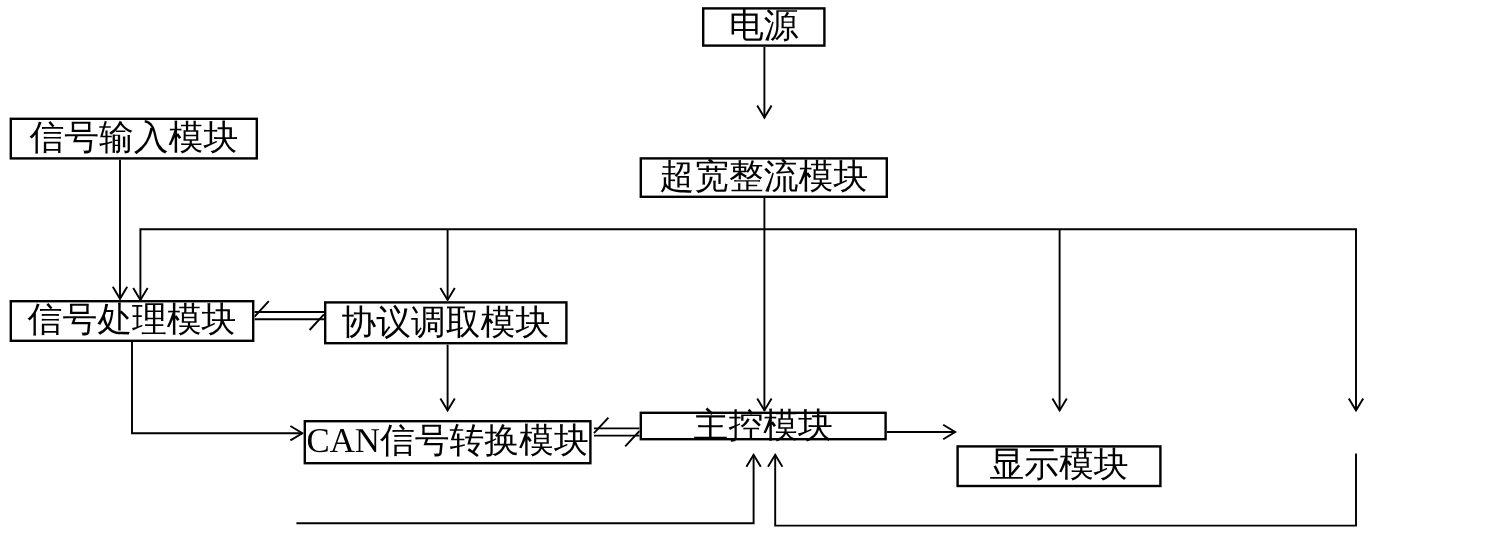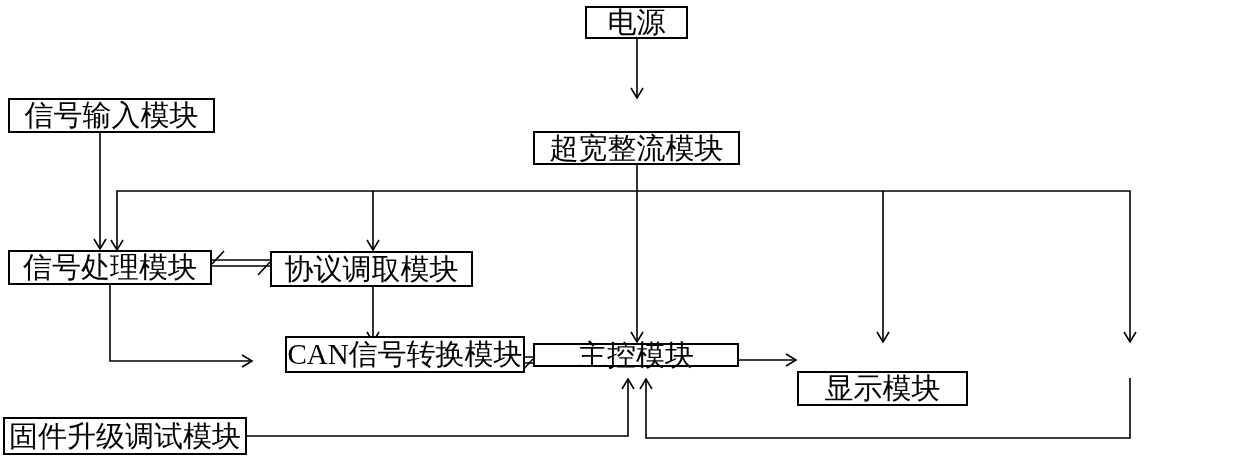--- a/index.html
+++ b/index.html
@@ -117,30 +117,27 @@
   </div>
 
   <div class="node" style="left:8px; top:250px; width:204px; height:35px;">
     <span>信号处理模块</span>
   </div>
 
   <div class="node" style="left:270px; top:251px; width:203px; height:36px;">
     <span>协议调取模块</span>
   </div>
 
-  <div class="node" style="left:253px; top:336px; width:240px; height:37px;margin-left:32px;">
+  <div class="node" style="left:253px; top:350px; width:240px; height:37px;">
     <span>CAN信号转换模块</span>
   </div>
 
   <div class="node" style="left:533px; top:343px; width:206px; height:24px;">
     <span>主控模块</span>
   </div>
 
   <div class="node" style="left:797px; top:343px; width:171px; height:35px;margin-top:28px;">
     <span>显示模块</span>
   </div>
 
 
-  <div class="node" style="left:3px; top:417px; width:244px; height:38px;">
-    <span>固件升级调试模块</span>
-  </div>
 
 </div>
 
 </body></html>

